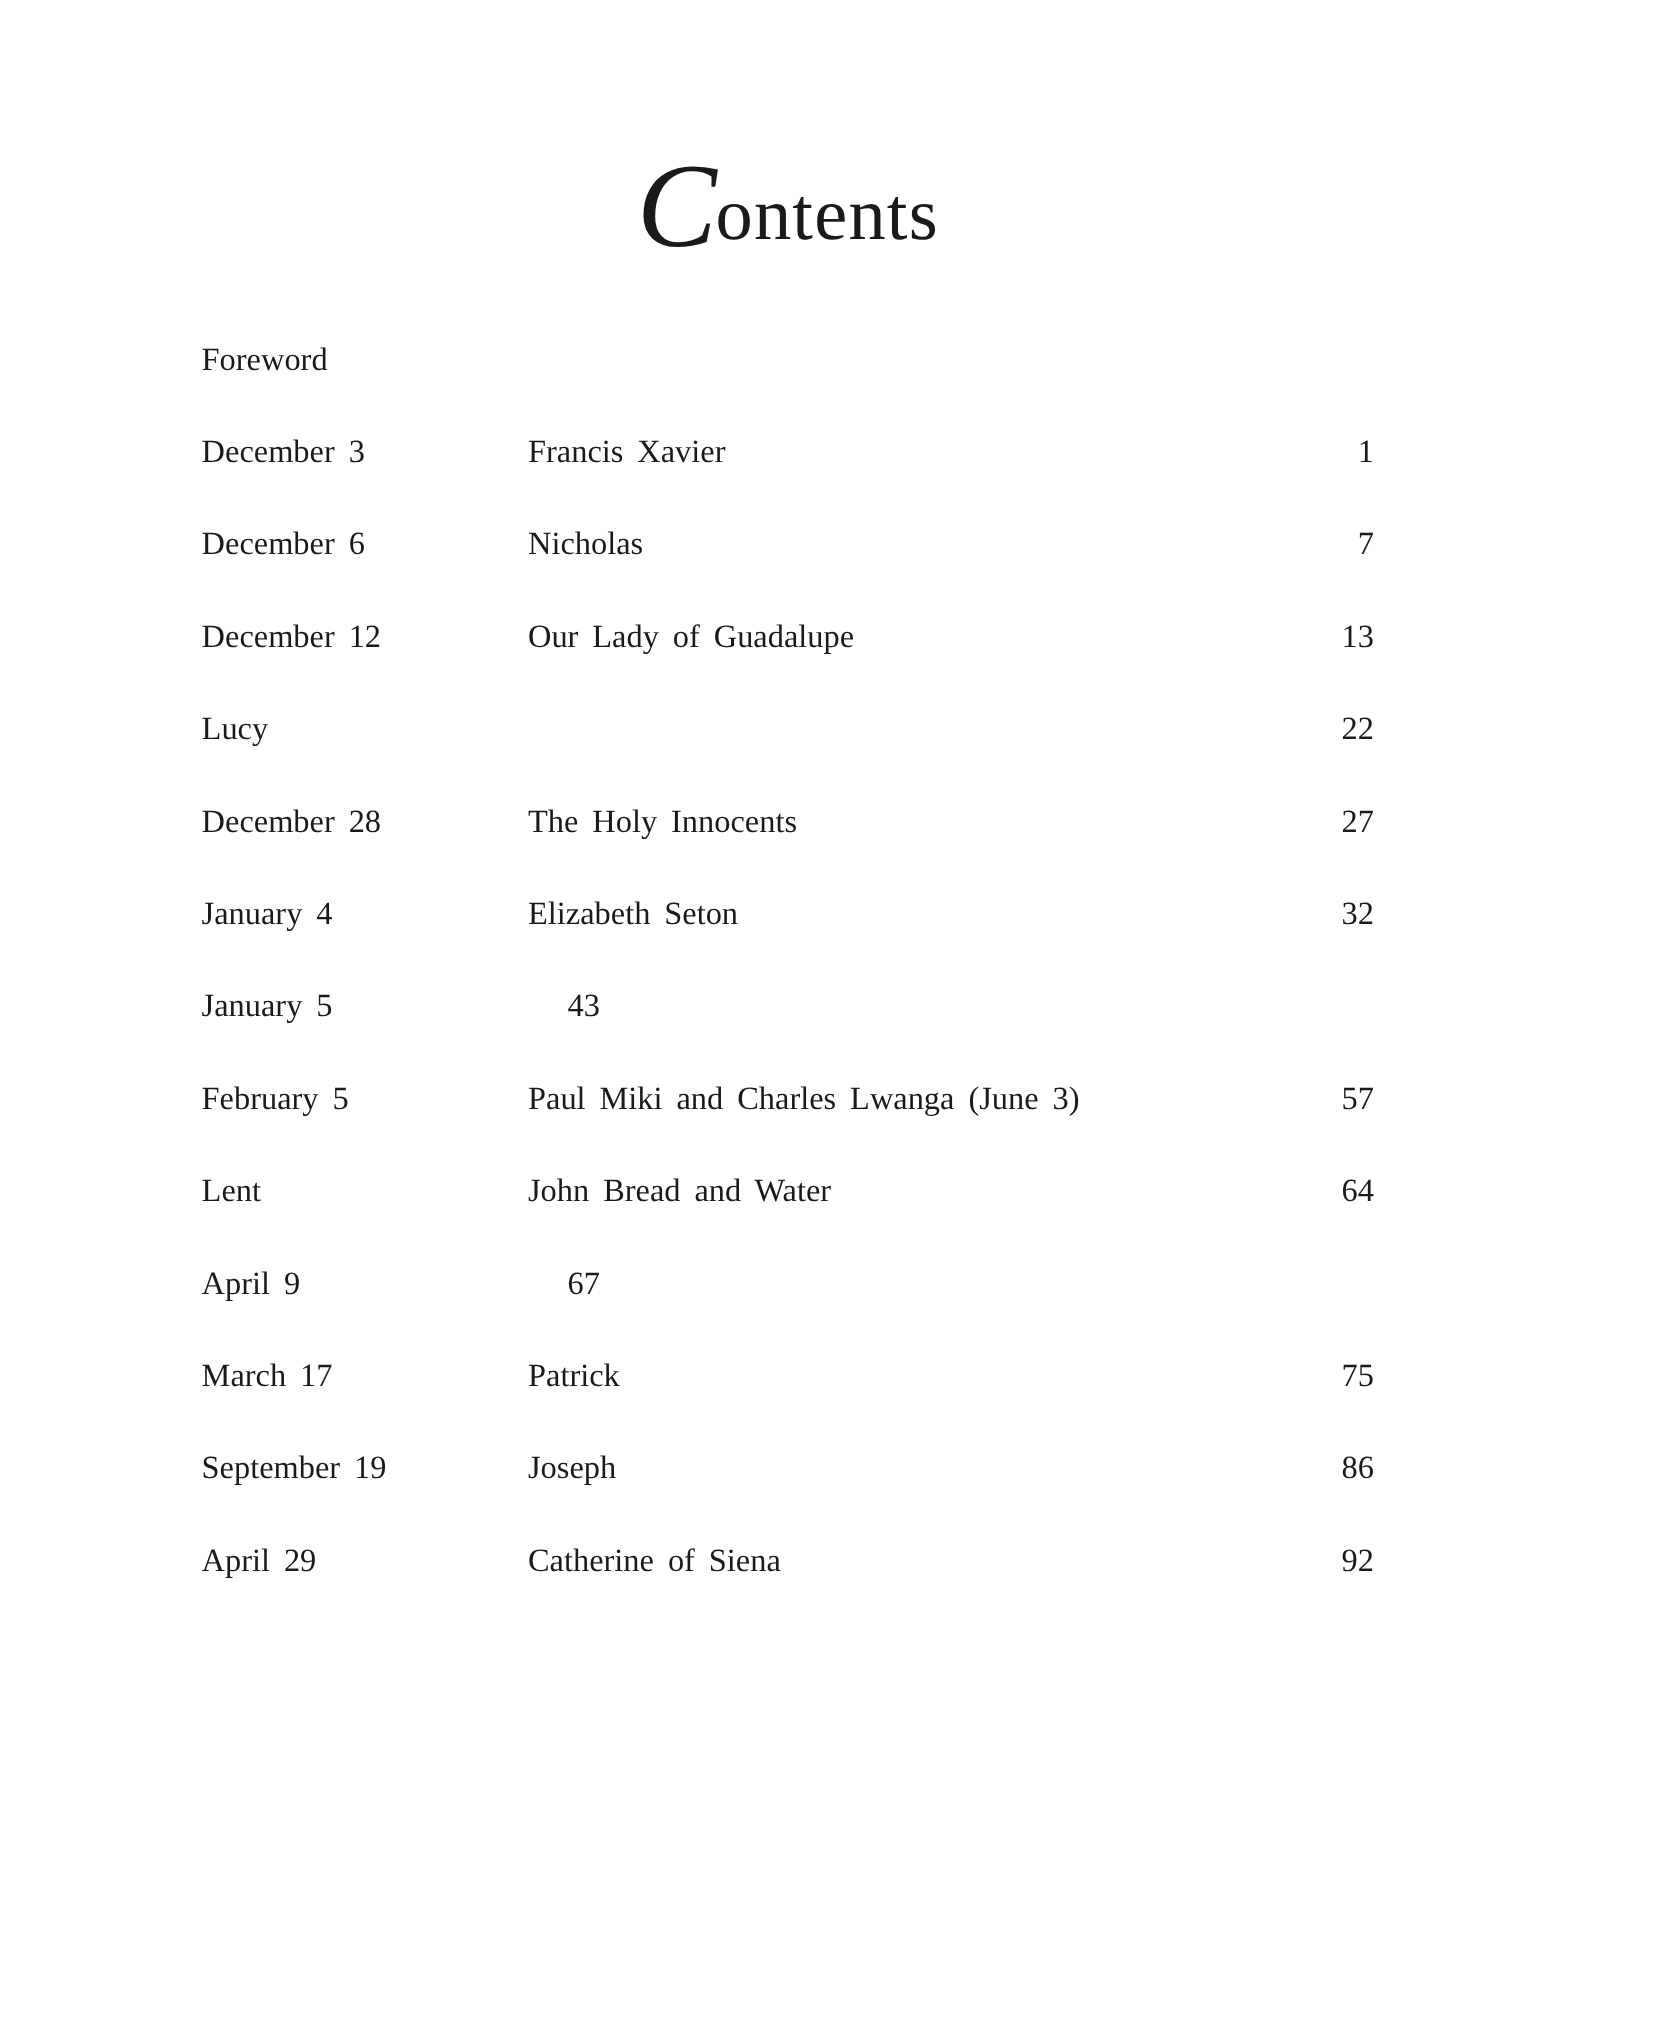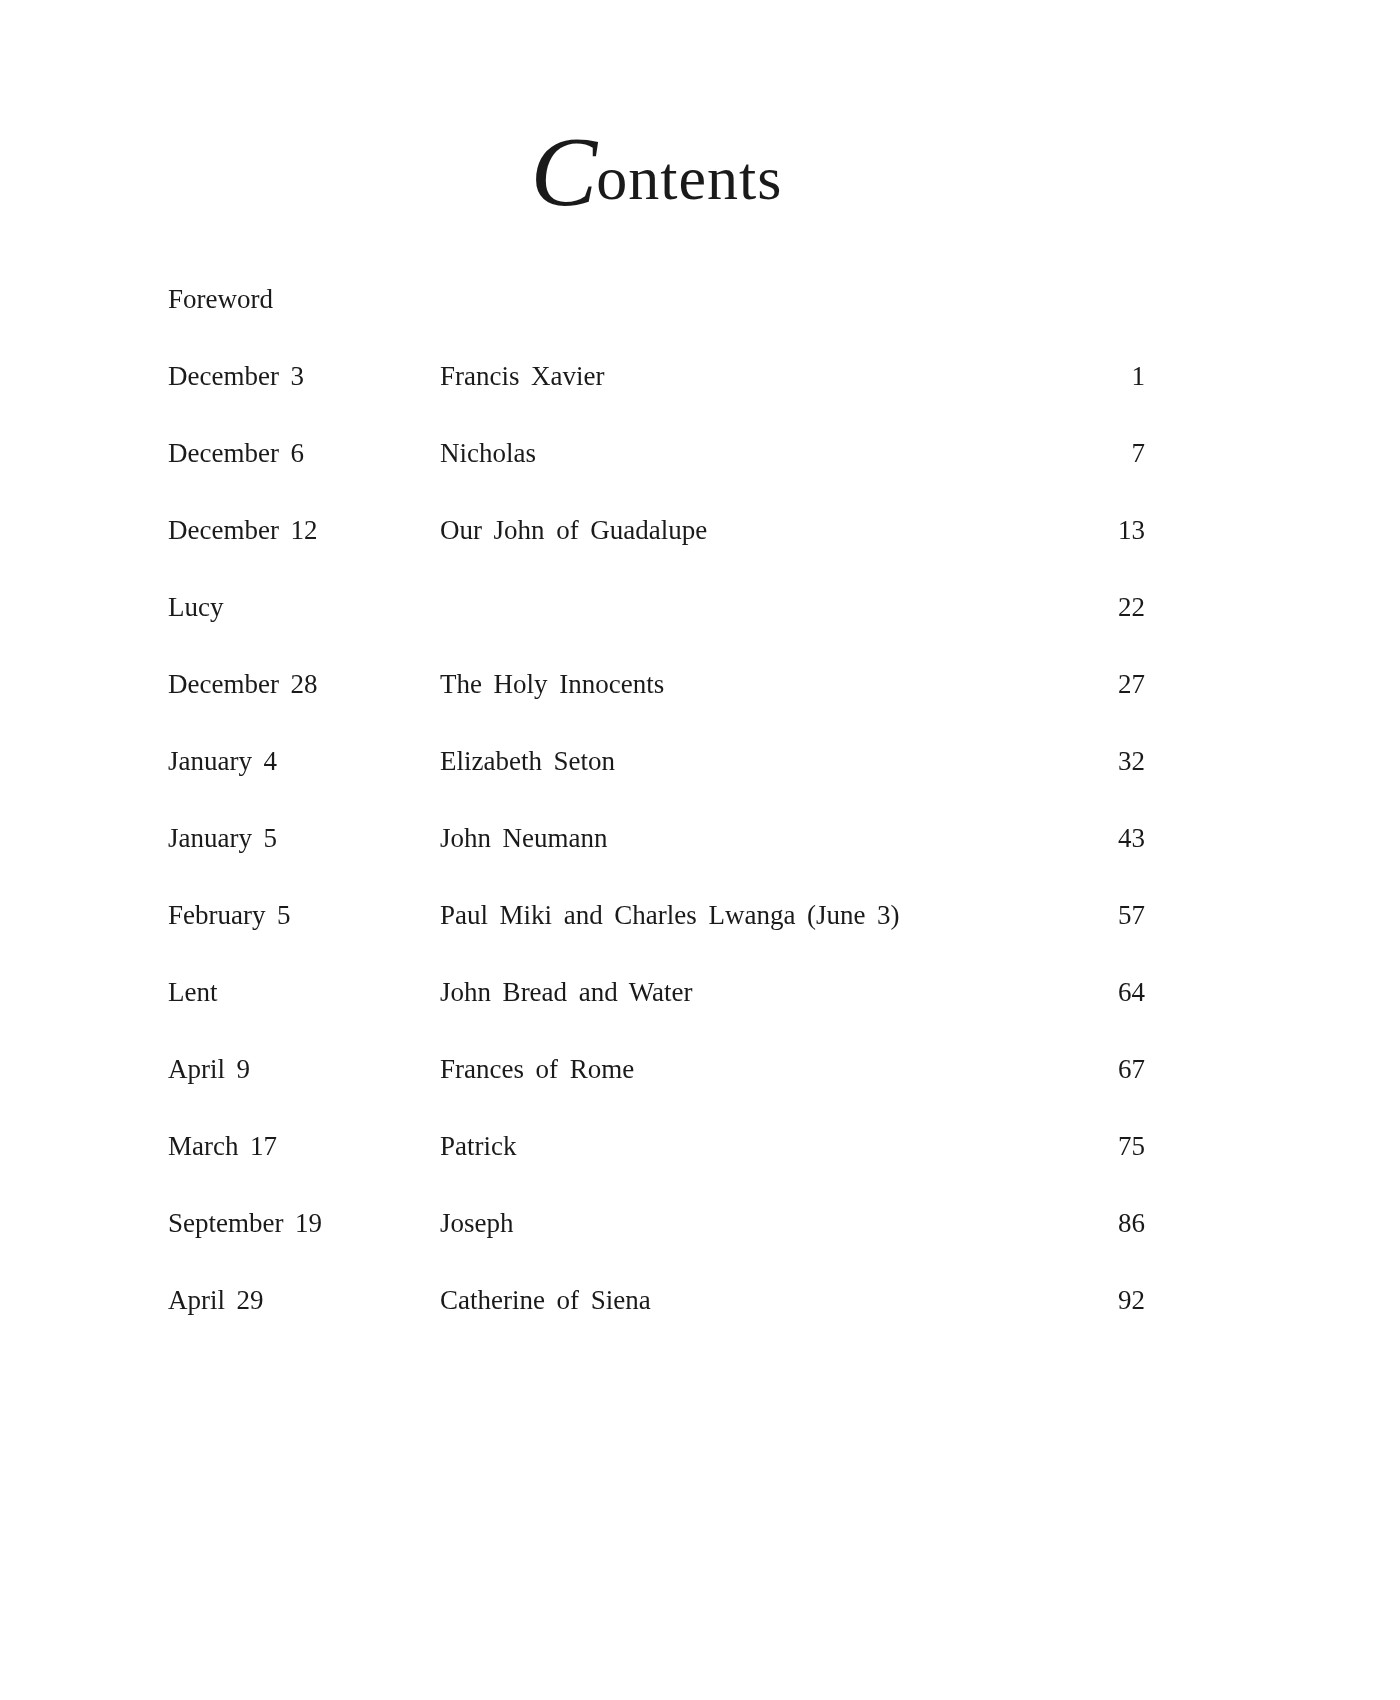--- a/index.html
+++ b/index.html
@@ -84,21 +84,21 @@
     </div>
 
     <div class="toc-row">
       <span class="toc-label">December 6</span>
       <span class="toc-title">Nicholas</span>
       <span class="toc-page">7</span>
     </div>
 
     <div class="toc-row">
       <span class="toc-label">December 12</span>
-      <span class="toc-title">Our John of Guadalupe</span>
+      <span class="toc-title">Our Lady of Guadalupe</span>
       <span class="toc-page">13</span>
     </div>
 
     <div class="toc-row">
       <span class="toc-title">Lucy</span>
       <span class="toc-page">22</span>
     </div>
 
     <div class="toc-row">
       <span class="toc-label">December 28</span>
@@ -107,40 +107,38 @@
     </div>
 
     <div class="toc-row">
       <span class="toc-label">January 4</span>
       <span class="toc-title">Elizabeth Seton</span>
       <span class="toc-page">32</span>
     </div>
 
     <div class="toc-row">
       <span class="toc-label">January 5</span>
-      <span class="toc-title">John Neumann</span>
       <span class="toc-page">43</span>
     </div>
 
 
     <div class="toc-row">
       <span class="toc-label">February 5</span>
       <span class="toc-title">Paul Miki and Charles Lwanga (June 3)</span>
       <span class="toc-page">57</span>
     </div>
 
     <div class="toc-row">
       <span class="toc-label">Lent</span>
       <span class="toc-title">John Bread and Water</span>
       <span class="toc-page">64</span>
     </div>
 
     <div class="toc-row">
       <span class="toc-label">April 9</span>
-      <span class="toc-title">Frances of Rome</span>
       <span class="toc-page">67</span>
     </div>
 
     <div class="toc-row">
       <span class="toc-label">March 17</span>
       <span class="toc-title">Patrick</span>
       <span class="toc-page">75</span>
     </div>
 
     <div class="toc-row">

